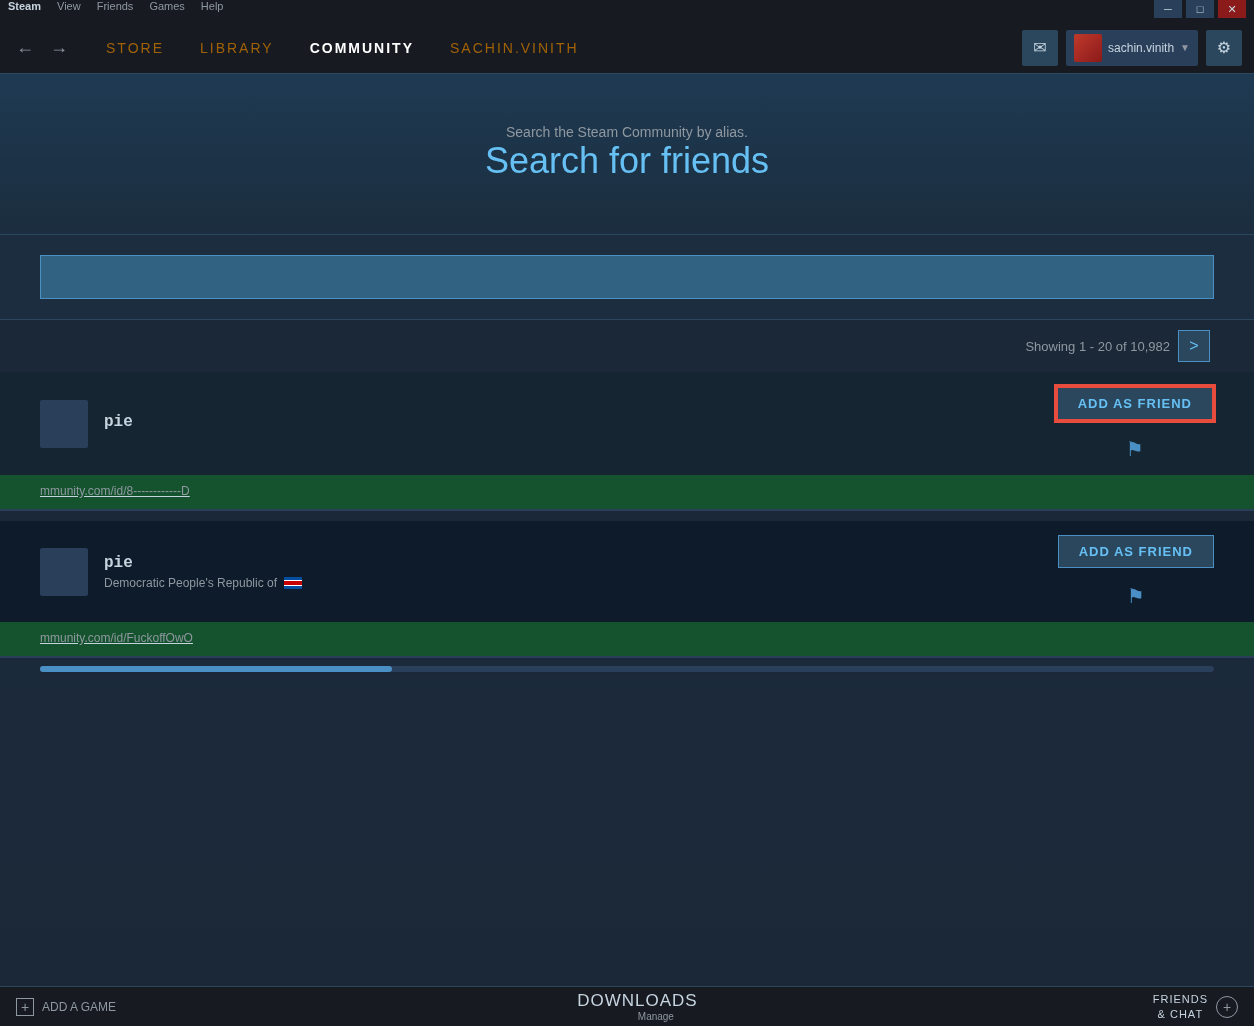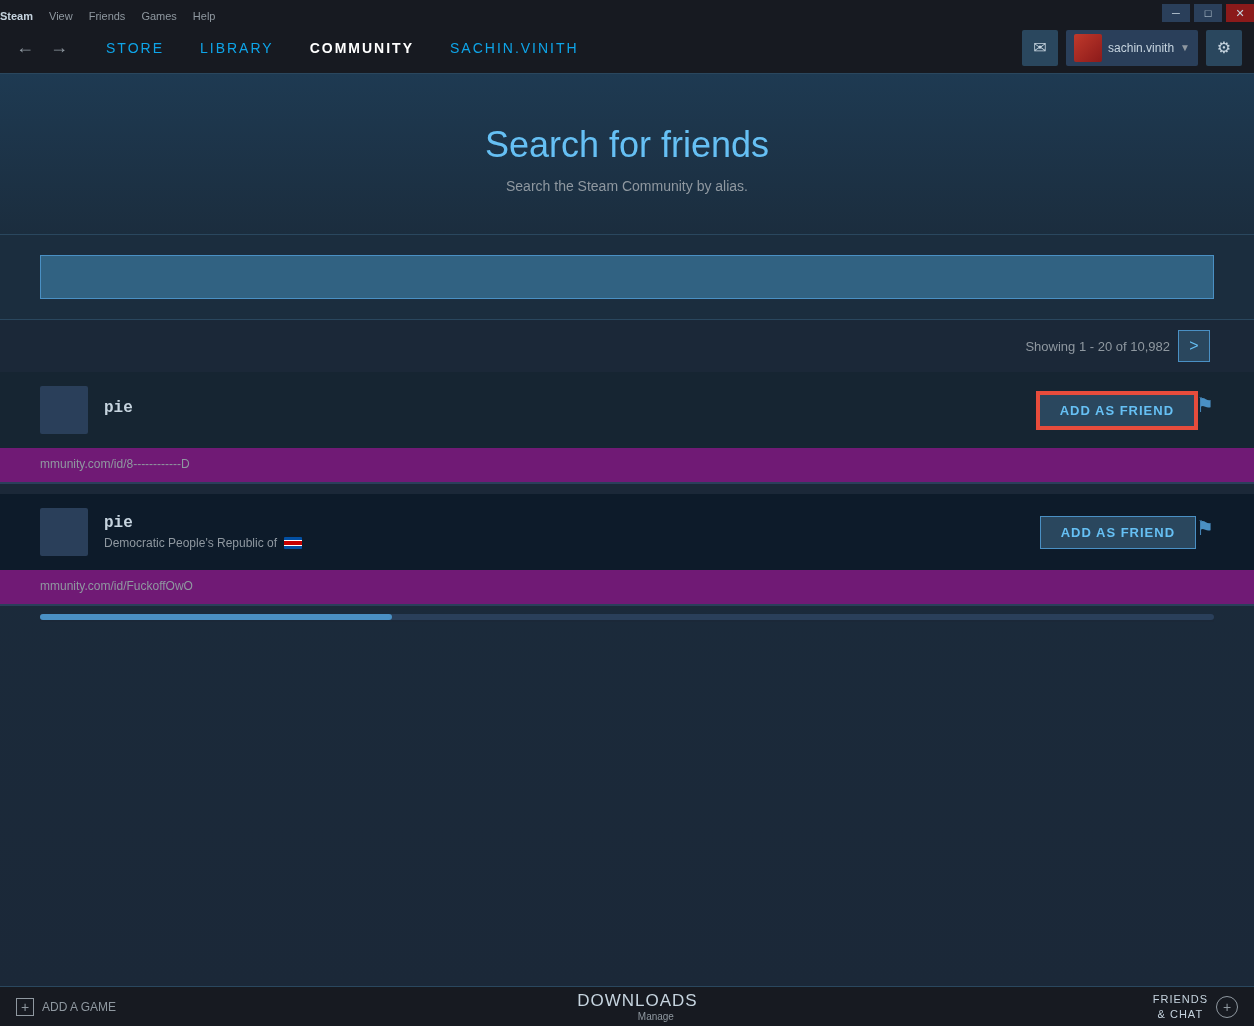--- a/index.html
+++ b/index.html
@@ -10,22 +10,22 @@
       font-family: Arial, sans-serif;
       overflow: hidden;
       color: #c6d4df;
     }
 
     
     #titlebar {
       background: #171a21;
       height: 22px;
       display: flex;
-      align-items: flex-end;
-      padding: 0 0;
+      align-items: flex-start;
+      padding: 0 8px;
       justify-content: space-between;
     }
     #titlebar-left {
       display: flex;
       gap: 16px;
       align-items: center;
     }
     #titlebar-left span {
       font-size: 11px;
       color: #8f98a0;
@@ -73,21 +73,21 @@
       color: #8f98a0;
       font-size: 18px;
       cursor: pointer;
       background: none;
       border: none;
       padding: 4px;
     }
     .nav-item {
       font-size: 14px;
       font-weight: 400;
-      color: #0ea5e9;
+      color: #a16207;
       text-transform: uppercase;
       letter-spacing: 2px;
       padding: 0 18px;
       cursor: pointer;
       height: 52px;
       display: flex;
       align-items: center;
       text-decoration: none;
     }
     .nav-item.active {
@@ -270,23 +270,23 @@
     }
     .result-location {
       font-size: 12px;
       color: #8f98a0;
       display: flex;
       align-items: center;
       gap: 7px;
     }
     .result-actions {
       display: flex;
-      flex-direction: row;
-      align-items: flex-start;
-      gap: 0;
+      flex-direction: column;
+      align-items: center;
+      gap: 16px;
     }
     .add-friend-btn {
       background: #2a475e;
       border: 1px solid #4a90c4;
       color: #66c0f4;
       font-size: 13px;
       font-weight: 600;
       letter-spacing: 1px;
       padding: 8px 20px;
       cursor: pointer;
@@ -300,23 +300,24 @@
     .flag-btn {
       background: none;
       border: none;
       cursor: pointer;
       color: #4a90c4;
       font-size: 18px;
     }
 
     
     .result-detail-row {
-      background: #701a75;
+      background: #14532d;
       padding: 6px 40px 10px;
       border-bottom: 1px solid #2a3f5a;
+      text-decoration: underline;
     }
     .result-detail-url {
       font-size: 12px;
       color: #8f98a0;
     }
 
     
     #scroll-bar-area {
       background: #1b2838;
       height: 8px;
@@ -459,22 +460,22 @@
     </div>
     <button class="nav-icon-btn">
       <span>⚙</span>
     </button>
   </div>
 </div>
 
 <div id="main">
 
   <div id="hero">
+    <div id="hero-subtitle">Search the Steam Community by alias.</div>
     <div id="hero-title">Search for friends</div>
-    <div id="hero-subtitle">Search the Steam Community by alias.</div>
   </div>
 
   <div id="search-bar-container">
     <input id="search-input" type="text" placeholder="" style="">
   </div>
 
 
   <div id="results-header">
     <span id="results-count">Showing 1 - 20 of 10,982</span>
     <button id="next-btn">&gt;</button>

